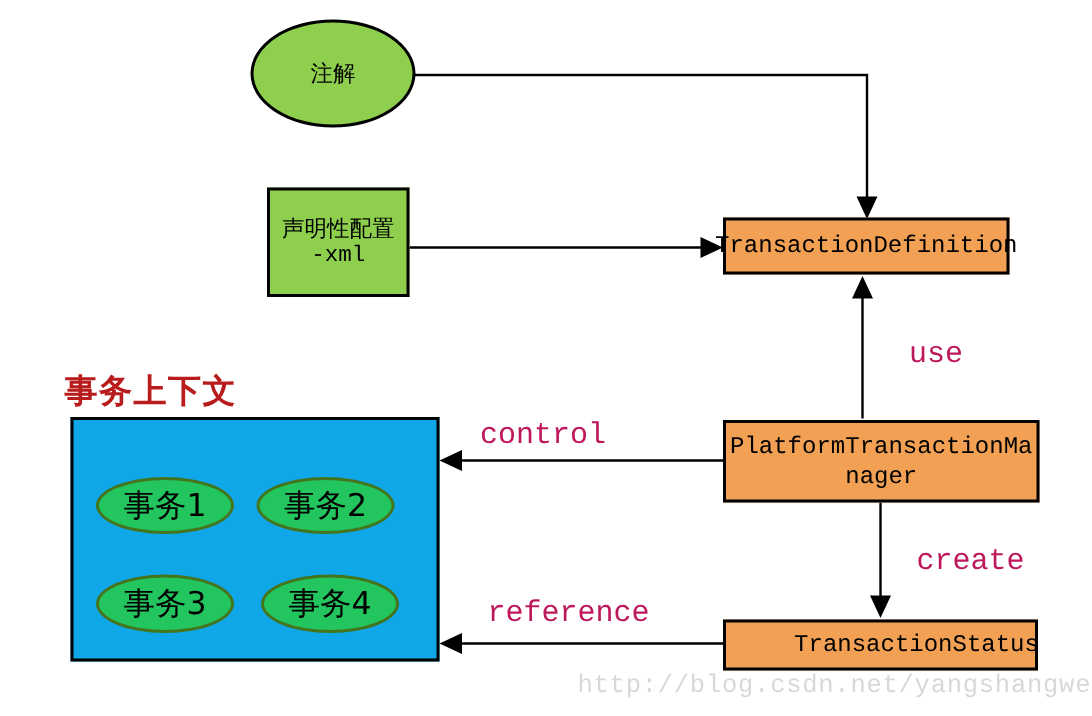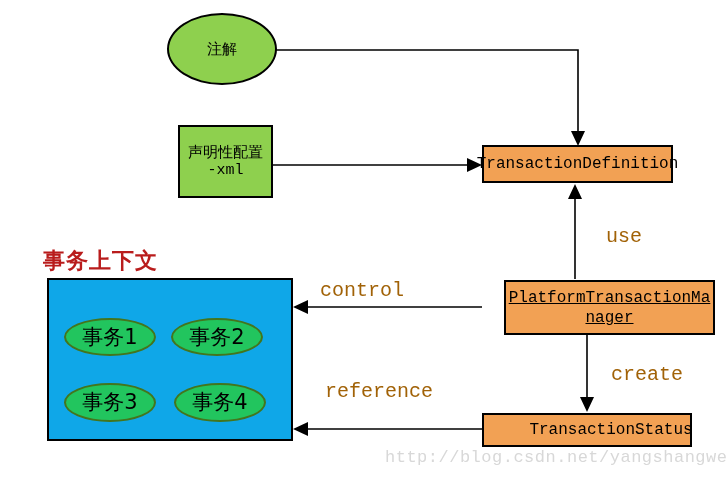--- a/index.html
+++ b/index.html
@@ -23,21 +23,21 @@
   .context-box{background:#0fa7e8;}
   .tx-ellipse{
     background:#22c55e;border:2px solid #44751d;border-radius:50%;
     font-size:21px;flex-direction:row;
   }
   .diagram-title{
     position:absolute;color:#b91c1c;font-weight:bold;font-size:22px;
     font-family:Liberation Sans, sans-serif;letter-spacing:1px;
   }
   .edge-label{
-    position:absolute;color:#a16207;font-family:"Liberation Mono",monospace;
+    position:absolute;color:#be185d;font-family:"Liberation Mono",monospace;
     font-size:20px;
   }
   .watermark{
     position:absolute;color:#d8d8d8;font-family:"Liberation Mono",monospace;
     font-size:17px;letter-spacing:0.5px;white-space:nowrap;
   }
 </style>
 </head>
 <body>
 
@@ -70,21 +70,21 @@
 
   <div class="node green green-rect" style="left:178px;top:125px;width:95px;height:73px;">
     <div>声明性配置</div>
     <div class="sub">-xml</div>
   </div>
 
   <div class="node orange" style="left:482px;top:145px;width:191px;height:38px;">
     <div>TransactionDefinition</div>
   </div>
 
-  <div class="node orange" style="left:504px;top:280px;width:211px;height:55px;text-decoration:underline;">
+  <div class="node orange" style="left:482px;top:280px;width:211px;height:55px;">
     <div>PlatformTransactionMa</div>
     <div>nager</div>
   </div>
 
   <div class="node orange" style="left:482px;top:413px;width:210px;height:34px;padding-left:48px;">
     <div>TransactionStatus</div>
   </div>
 
   <div class="diagram-title" style="left:43px;top:246px;">事务上下文</div>
 
@@ -99,17 +99,17 @@
   <div class="node tx-ellipse" style="left:64px;top:383px;width:92px;height:39px;">
     <span>事务3</span>
   </div>
   <div class="node tx-ellipse" style="left:174px;top:383px;width:92px;height:39px;">
     <span>事务4</span>
   </div>
 
   <div class="edge-label" style="left:606px;top:225px;">use</div>
   <div class="edge-label" style="left:320px;top:279px;">control</div>
   <div class="edge-label" style="left:611px;top:363px;">create</div>
-  <div class="edge-label" style="left:325px;top:380px;">reference</div>
+  <div class="edge-label" style="left:325px;top:398px;">reference</div>
 
   <div class="watermark" style="left:385px;top:448px;">http://blog.csdn.net/yangshangwei</div>
 
 </div>
 
 </body></html>

